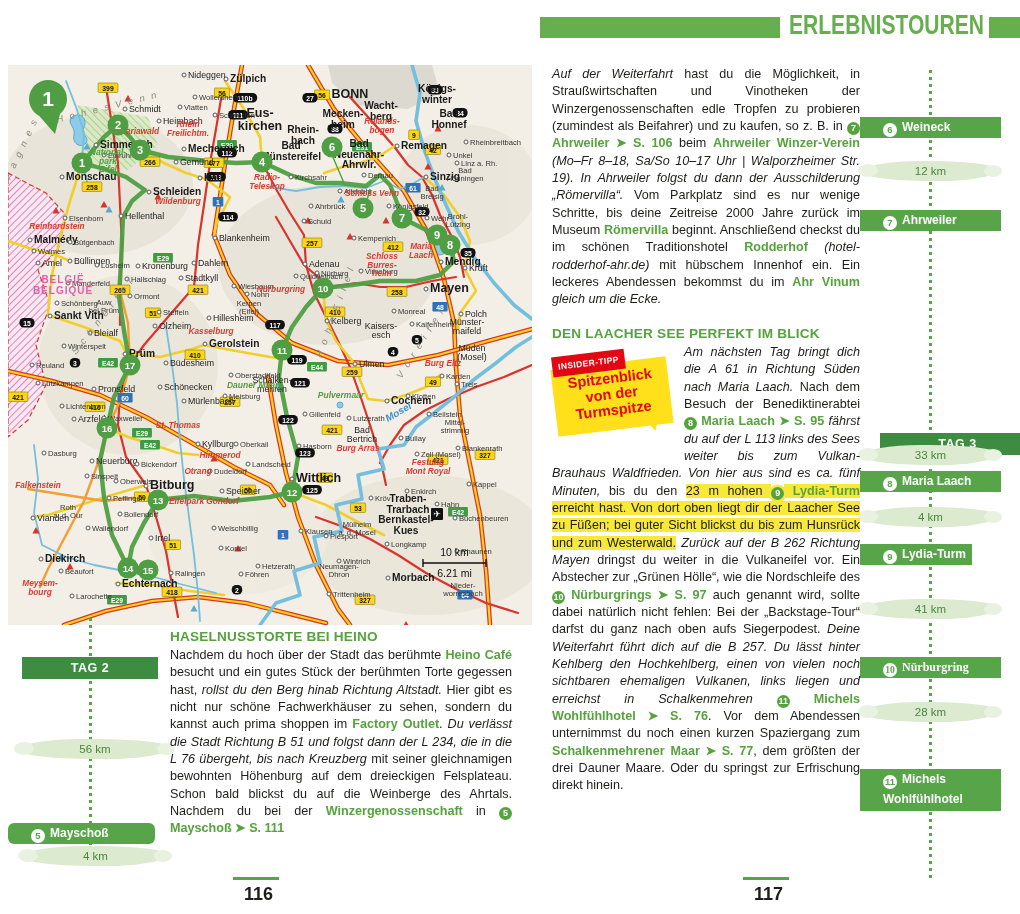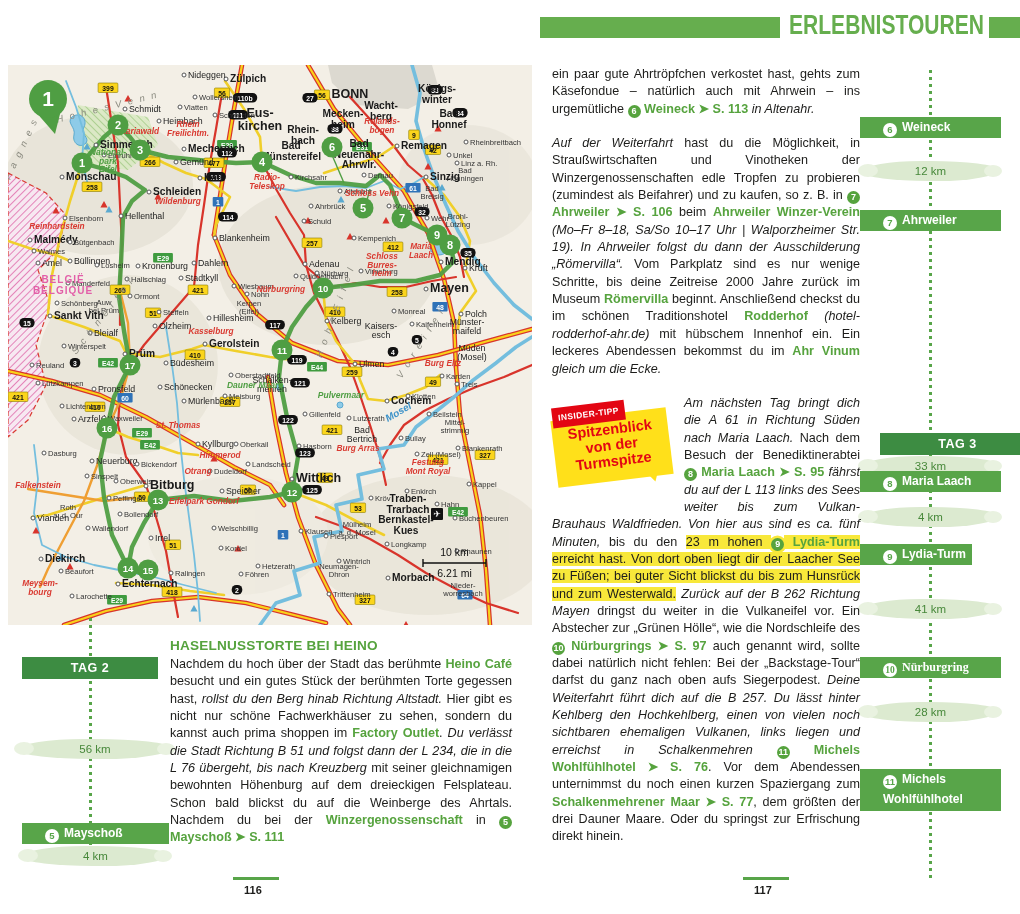--- a/index.html
+++ b/index.html
@@ -29,21 +29,21 @@
        vertical-align:-2px;margin-right:5px;font-weight:bold;}
   .sb-tag{position:absolute;background:var(--green-tag);color:#fff;font-weight:bold;
        font-size:12.5px;height:22px;line-height:22px;text-align:center;letter-spacing:.5px;}
   .sb-km{position:absolute;background:var(--km-bg);color:var(--km-text);font-weight:normal;
        font-size:11.5px;height:20px;line-height:20px;text-align:center;
        border-radius:46% 54% 48% 52% / 55% 48% 60% 45%;}
   .sb-km::before{content:"";position:absolute;left:-6px;top:3px;width:20px;height:13px;
        background:#e9f2e0;border-radius:50%;}
   .sb-km::after{content:"";position:absolute;right:-5px;top:4px;width:18px;height:12px;
        background:#e9f2e0;border-radius:50%;}
-  .col-left{position:absolute;left:170px;top:629px;width:342px;margin-top:9px;}
+  .col-left{position:absolute;left:170px;top:629px;width:342px;}
   .col-right{position:absolute;left:552px;top:66px;width:308px;}
   .sect{margin:0 0 3px;color:var(--green-text);font-size:13.6px;font-weight:bold;letter-spacing:.2px;}
   .body-text{margin:0 0 17px;font-size:12.6px;line-height:17.35px;text-align:justify;color:var(--ink);}
   .body-text .g{color:var(--green-text);font-weight:bold;}
   .body-text .i{font-style:italic;}
   .body-text .hl{background:var(--highlight);}
   .body-text .hlg{background:var(--highlight);color:var(--green-text);font-weight:bold;}
   .bdg{display:inline-block;width:13px;height:13px;border-radius:50%;background:var(--green-text);
        color:#fff;font-weight:bold;font-size:9px;line-height:13px;text-align:center;
        vertical-align:-1px;font-style:normal;}
@@ -51,21 +51,21 @@
   .insider-wrap{float:left;width:122px;height:100px;margin:4px 10px 2px 0;position:relative;}
   .insider-bubble{position:absolute;left:2px;top:15px;width:106px;padding:7px 5px 12px;
        background:var(--yellow-tip);transform:rotate(-7deg);color:var(--red-tip);
        font-weight:bold;font-size:14.5px;line-height:16px;text-align:center;}
   .insider-bubble::after{content:"";position:absolute;bottom:-16px;right:16px;
        border:11px solid transparent;border-top-color:var(--yellow-tip);
        border-right-width:3px;transform:rotate(6deg);}
   .insider-tag{position:absolute;left:0;top:5px;z-index:2;background:var(--red-tip);color:#fff;
        font-size:8.5px;font-weight:bold;padding:1.5px 6px;transform:rotate(-7deg);letter-spacing:.4px;}
   .page-rule{position:absolute;top:877px;width:46px;height:2.5px;background:var(--green-banner);}
-  .page-num{position:absolute;top:884px;font-size:11px;font-weight:bold;}
+  .page-num{position:absolute;top:884px;font-size:18px;font-weight:bold;}
 </style>
 </head>
 <body>
 
 <div>
   <div class="hdr-bar left"></div>
   <div class="hdr-title">ERLEBNISTOUREN</div>
   <div class="hdr-bar right"></div>
 </div>
 
@@ -690,44 +690,44 @@
       </g>
   </svg>
 </div>
 
 <div class="vdots" style="left:89px;top:618px;height:228px;"></div>
 <div class="vdots" style="left:929px;top:70px;height:808px;"></div>
 
 <div id="sidebars">
     <div class="sb-tag" style="position: absolute; left: 22px; top: 657px; width: 136px;">TAG 2</div>
     <div class="sb-km" style="position: absolute; left: 20px; top: 739px; width: 150px;">56 km</div>
-    <div class="sb-stop" style="position: absolute; left: 22px; top: 823px; width: 147px;"><span class="sb-num">5</span><span>Mayschoß</span></div>
+    <div class="sb-stop" style="position: absolute; left: 8px; top: 823px; width: 147px; border-radius: 6px;"><span class="sb-num">5</span><span>Mayschoß</span></div>
     <div class="sb-km" style="position: absolute; left: 24px; top: 846px; width: 143px;">4 km</div>
     <div class="sb-stop" style="position: absolute; left: 860px; top: 117px; width: 141px;"><span class="sb-num">6</span><span>Weineck</span></div>
     <div class="sb-km" style="position: absolute; left: 864px; top: 161px; width: 133px;">12 km</div>
     <div class="sb-stop" style="position: absolute; left: 860px; top: 210px; width: 141px;"><span class="sb-num">7</span><span>Ahrweiler</span></div>
     <div class="sb-tag" style="position: absolute; left: 880px; top: 433px; width: 155px;">TAG 3</div>
-    <div class="sb-km" style="position: absolute; left: 864px; top: 456px; width: 133px;">33 km</div>
+    <div class="sb-km" style="position: absolute; left: 864px; top: 445px; width: 133px;">33 km</div>
     <div class="sb-stop" style="position: absolute; left: 860px; top: 471px; width: 141px;"><span class="sb-num">8</span><span>Maria Laach</span></div>
     <div class="sb-km" style="position: absolute; left: 864px; top: 507px; width: 133px;">4 km</div>
     <div class="sb-stop" style="position: absolute; left: 860px; top: 544px; width: 112px;"><span class="sb-num">9</span><span>Lydia-Turm</span></div>
     <div class="sb-km" style="position: absolute; left: 864px; top: 599px; width: 133px;">41 km</div>
     <div class="sb-stop" style="position: absolute; left: 860px; top: 657px; width: 141px; font-family: Liberation Serif, serif;"><span class="sb-num">10</span><span>Nürburgring</span></div>
     <div class="sb-km" style="position: absolute; left: 864px; top: 702px; width: 133px;">28 km</div>
     <div class="sb-stop two" style="position: absolute; left: 860px; top: 769px; width: 141px;"><span class="sb-num">11</span><span>Michels</span><div class="l2">Wohlfühlhotel</div></div>
   </div>
 
 <div class="col-left">
   <h3 class="sect">HASELNUSSTORTE BEI HEINO</h3>
   <p class="body-text" id="left-body"><span>Nachdem du hoch über der Stadt das berühmte </span><span class="g">Heino Café</span><span> besucht und ein gutes Stück der berühmten Torte gegessen hast, </span><span class="i">rollst du den Berg hinab Richtung Altstadt.</span><span> Hier gibt es nicht nur schöne Fachwerkhäuser zu sehen, sondern du kannst auch prima shoppen im </span><span class="g">Factory Outlet</span><span>. </span><span class="i">Du verlässt die Stadt Richtung B 51 und folgst dann der L 234, die in die L 76 übergeht, bis nach Kreuzberg</span><span> mit seiner gleichnamigen bewohnten Höhenburg auf dem dreieckigen Felsplateau. Schon bald blickst du auf die Weinberge des Ahrtals. Nachdem du bei der </span><span class="g">Winzergenossenschaft</span><span> in </span><span class="bdg">5</span><span class="g"> Mayschoß ➤ S. 111</span></p>
 </div>
 
 <div class="col-right">
-  <p class="body-text" id="p1"><span>ein paar gute Ahrtröpfchen verkostet hast, gehts zum Käsefondue – natürlich auch mit Ahrwein – ins urgemütliche </span><span class="bdg">6</span><span class="g"> Weineck ➤ S. 113</span><span> </span><span class="i">in Altenahr.</span></p>
   <p class="body-text" id="p2"><span class="i">Auf der Weiterfahrt</span><span> hast du die Möglichkeit, in Straußwirtschaften und Vinotheken der Winzergenossenschaften edle Tropfen zu probieren (zumindest als Beifahrer) und zu kaufen, so z. B. in </span><span class="bdg">7</span><span class="g"> Ahrweiler ➤ S. 106</span><span> beim </span><span class="g">Ahrweiler Winzer-Verein</span><span> </span><span class="i">(Mo–Fr 8–18, Sa/So 10–17 Uhr | Walporzheimer Str. 19). In Ahrweiler folgst du dann der Ausschilderung „Römervilla“.</span><span> Vom Parkplatz sind es nur wenige Schritte, bis deine Zeitreise 2000 Jahre zurück im Museum </span><span class="g">Römervilla</span><span> beginnt. Anschließend checkst du im schönen Traditionshotel </span><span class="g">Rodderhof</span><span> </span><span class="i">(hotel-rodderhof-ahr.de)</span><span> mit hübschem Innenhof ein. Ein leckeres Abendessen bekommst du im </span><span class="g">Ahr Vinum</span><span> </span><span class="i">gleich um die Ecke.</span></p>
+  <h3 class="sect">DEN LAACHER SEE PERFEKT IM BLICK</h3>
   <p class="body-text" id="p3">
     <span class="insider-wrap">
       <span class="insider-tag">INSIDER-TIPP</span>
       <span class="insider-bubble">Spitzenblick von der Turmspitze</span>
     </span><span id="p3-text"><span class="i">Am nächsten Tag bringt dich die A 61 in Richtung Süden nach Maria Laach.</span><span> Nach dem Besuch der Benediktinerabtei </span><span class="bdg">8</span><span class="g"> Maria Laach ➤ S. 95</span><span> </span><span class="i">fährst du auf der L 113 links des Sees weiter bis zum Vulkan-Brauhaus Waldfrieden. Von hier aus sind es ca. fünf Minuten,</span><span> bis du den </span><span class="hl">23 m hohen </span><span class="bdg hlbdg">9</span><span class="hlg"> Lydia-Turm</span><span class="hl"> erreicht hast. Von dort oben liegt dir der Laacher See zu Füßen; bei guter Sicht blickst du bis zum Hunsrück und zum Westerwald.</span><span> </span><span class="i">Zurück auf der B 262 Richtung Mayen</span><span> dringst du weiter in die Vulkaneifel vor. Ein Abstecher zur „Grünen Hölle“, wie die Nordschleife des </span><span class="bdg">10</span><span class="g"> Nürburgrings ➤ S. 97</span><span> auch genannt wird, sollte dabei natürlich nicht fehlen: Bei der „Backstage-Tour“ darfst du ganz nach oben aufs Siegerpodest. </span><span class="i">Deine Weiterfahrt führt dich auf die B 257. Du lässt hinter Kehlberg den Hochkehlberg, einen von vielen noch sichtbaren ehemaligen Vulkanen, links liegen und erreichst in Schalkenmehren</span><span> </span><span class="bdg">11</span><span class="g"> Michels Wohlfühlhotel ➤ S. 76</span><span>. Vor dem Abendessen unternimmst du noch einen kurzen Spaziergang zum </span><span class="g">Schalkenmehrener Maar ➤ S. 77</span><span>, dem größten der drei Dauner Maare. Oder du springst zur Erfrischung direkt hinein.</span></span>
   </p>
 </div>
 
 <div class="page-rule" style="left:233px;"></div>
 <div class="page-num" style="left:244px;">116</div>

